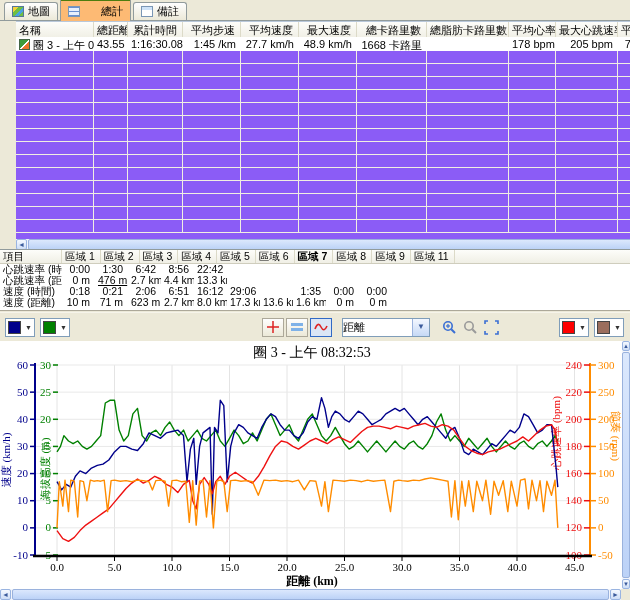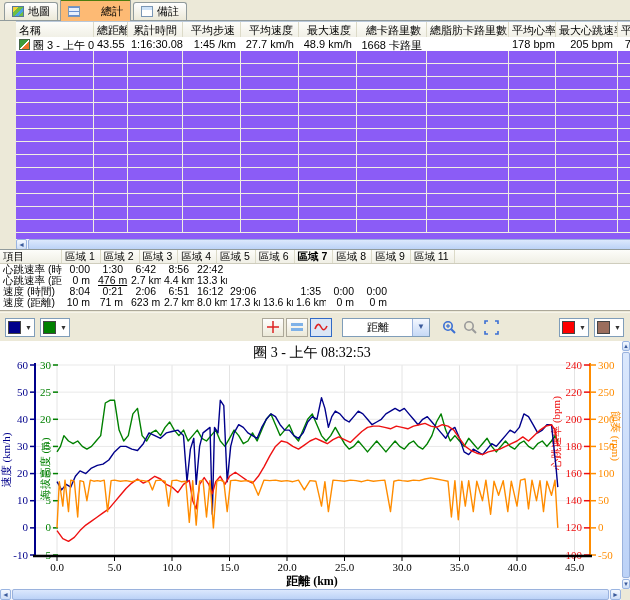--- a/index.html
+++ b/index.html
@@ -60,21 +60,21 @@
 
   
   .toolbar{left:0;top:312px;width:630px;height:29px;background:#ece9d8;border-top:1px solid #f6f4ea;display:flex;align-items:center;box-sizing:border-box;}
   .clrbtn{width:30px;height:19px;background:#fff;border:1px solid #7f9db9;display:flex;align-items:center;justify-content:space-between;padding:0 2px;box-sizing:border-box;margin-left:5px;}
   .swatch{width:11px;height:11px;border:1px solid #444;}
   .dd-arrow{font-size:7px;color:#333;}
   .toolgrp{display:flex;align-items:center;}
   .tbtn{width:22px;height:19px;border:1px solid #aca899;background:linear-gradient(#fefefe,#ece9d8);margin-right:2px;display:flex;align-items:center;justify-content:center;box-sizing:border-box;}
   .tbtn.sel{border-color:#316ac5;background:#dbe6f5;}
   .combo{width:88px;height:19px;background:#fff;border:1px solid #7f9db9;display:flex;align-items:center;justify-content:space-between;box-sizing:border-box;margin:0 10px 0 8px;}
-  .combo .val{padding-left:0;margin-left:24px;}
+  .combo .val{padding-left:0;}
   .combo .cbtn{width:16px;height:17px;background:linear-gradient(#f3f7ff,#c6d9f6);border-left:1px solid #9ab2dd;color:#3a5a9b;font-size:8px;text-align:center;line-height:16px;}
   .zbtn{width:18px;height:18px;display:flex;align-items:center;justify-content:center;margin-right:3px;}
 
   
   .chartpanel{left:0;top:341px;width:630px;height:259px;background:#ece9d8;}
   .chartsvg{position:absolute;left:0;top:0;}
   .chart-vsb{position:absolute;left:622px;top:0;width:8px;height:248px;}
   .chart-vsb .sb-btn{flex:0 0 9px;font-size:6px;line-height:8px;}
   .chart-hsb{position:absolute;left:0;top:248px;width:621px;height:11px;}
 </style>
@@ -347,21 +347,21 @@
       <div class="z-cell num" style="flex: 0 0 33px;">4.4 km</div>
       <div class="z-cell num" style="flex: 0 0 33px;">13.3 km</div>
       <div class="z-cell num" style="flex: 0 0 33px;"></div>
       <div class="z-cell num" style="flex: 0 0 33px;"></div>
       <div class="z-cell num" style="flex: 0 0 33px;"></div>
       <div class="z-cell num" style="flex: 0 0 33px;"></div>
       <div class="z-cell num" style="flex: 0 0 33px;"></div>
     </div>
     <div class="z-row" style="top: 36px; width: 630px;">
       <div class="z-cell" style="flex: 0 0 62px;">速度 (時間)</div>
-      <div class="z-cell num" style="flex: 0 0 33px;">8:04</div>
+      <div class="z-cell num" style="flex: 0 0 33px;">0:18</div>
       <div class="z-cell num" style="flex: 0 0 33px;">0:21</div>
       <div class="z-cell num" style="flex: 0 0 33px;">2:06</div>
       <div class="z-cell num" style="flex: 0 0 33px;">6:51</div>
       <div class="z-cell num" style="flex: 0 0 33px;">16:12</div>
       <div class="z-cell num" style="flex: 0 0 33px;">29:06</div>
       <div class="z-cell num" style="flex: 0 0 33px; margin-top: 44px;">20:00</div>
       <div class="z-cell num" style="flex: 0 0 33px;">1:35</div>
       <div class="z-cell num" style="flex: 0 0 33px;">0:00</div>
       <div class="z-cell num" style="flex: 0 0 33px;">0:00</div>
     </div>

